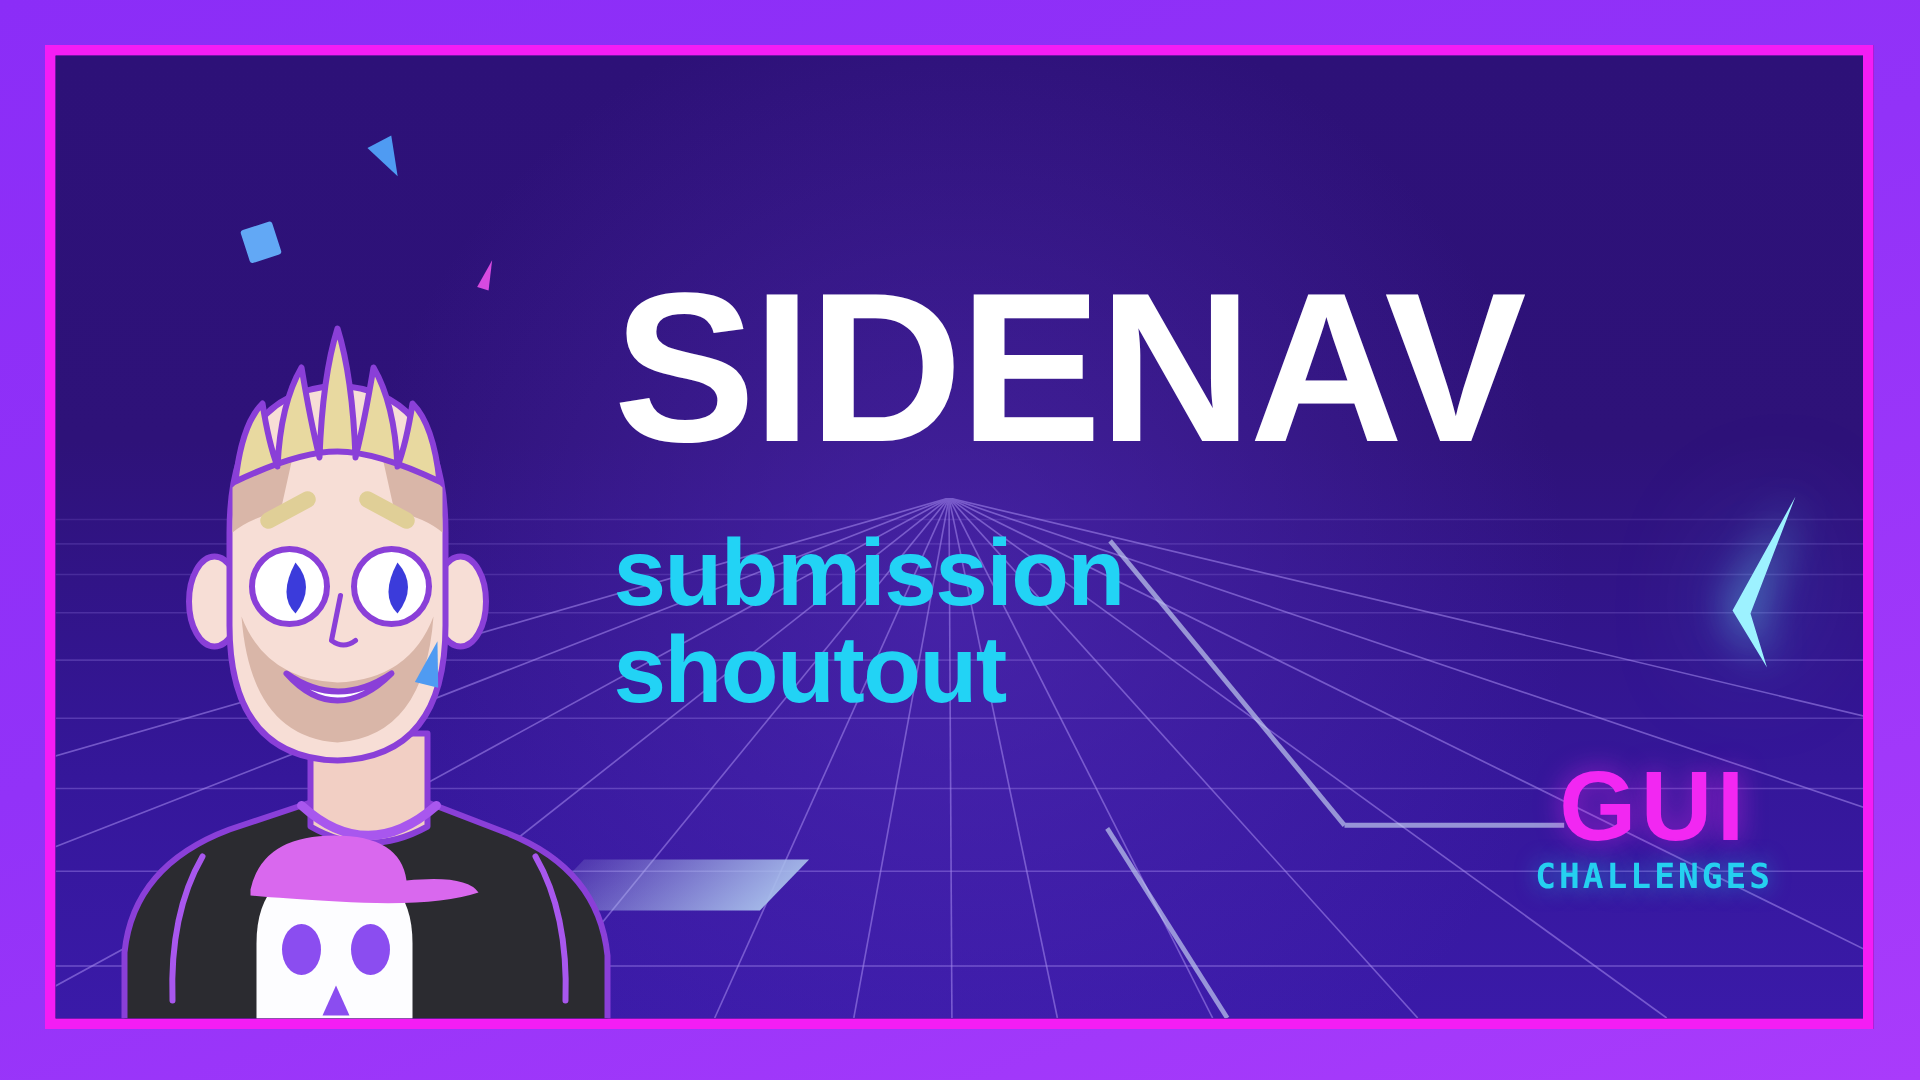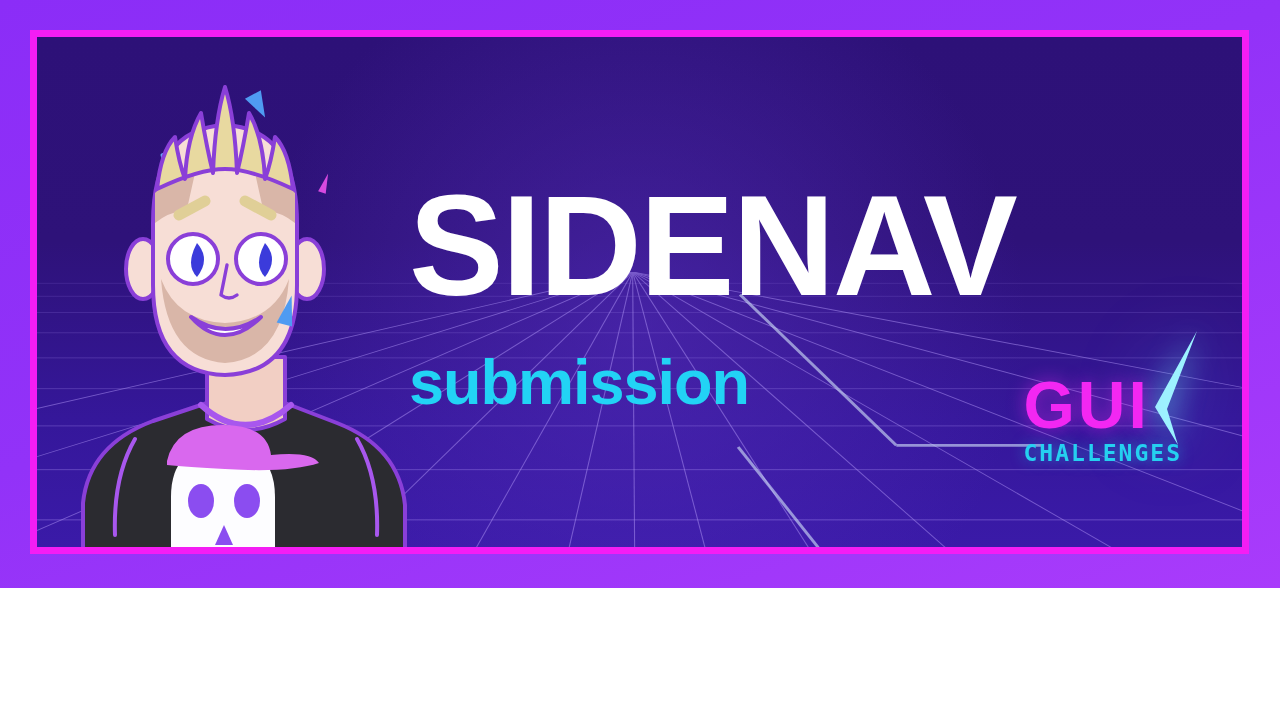--- a/index.html
+++ b/index.html
@@ -2,21 +2,21 @@
 <html><head>
 <meta charset="utf-8">
 <style>
   * { margin:0; padding:0; box-sizing:border-box; }
   html, body {
     width:1280px; height:720px; overflow:hidden;
     font-family:"Liberation Sans", sans-serif;
   }
   
   #thumbnail {
-    position:relative; width:1280px; height:588px;
+    position:relative; width:1280px; height:720px;
     background:linear-gradient(160deg,#8b2df7 0%,#9232f8 45%,#a93bfb 100%);
   }
   
   #frame {
     position:absolute; left:30px; top:30px; right:31px; bottom:34px;
     border:7px solid #f41df4;
     background:#2c1177;
     overflow:hidden;
   }
   
@@ -67,21 +67,21 @@
   #title-block { position:absolute; left:372px; top:142px; }
   #page-title {
     font-size:142px; font-weight:700; color:#ffffff;
     letter-spacing:-2px; line-height:.95; white-space:nowrap;
   }
   #subtitle {
     margin-top:36px; font-size:63px; font-weight:700; color:#22d3f5;
     line-height:1.04; letter-spacing:-1px;
   }
   
-  #brand-logo { position:absolute; right:60px; bottom:82px; text-align:left; }
+  #brand-logo { position:absolute; right:60px; bottom:82px; text-align:center; }
   #brand-gui {
     font-size:66px; font-weight:700; color:#f227f2;
     letter-spacing:3px; line-height:1;
     text-shadow:0 0 18px rgba(242,39,242,.55);
   }
   #brand-challenges {
     margin-top:4px; font-size:23px; font-weight:700; color:#25d0f0;
     letter-spacing:2px; line-height:1;
     font-family:"DejaVu Sans Mono", monospace;
     text-shadow:0 0 14px rgba(37,208,240,.55);
@@ -198,20 +198,21 @@
             </g>
           </g>
         </svg>
         <div class="confetti" id="confetti-triangle-hair"></div>
       </div>
 
       <div id="title-block">
         <div id="page-title">SIDENAV</div>
         <div id="subtitle">
           <div>submission</div>
+          <div>shoutout</div>
         </div>
       </div>
 
       <div id="brand-logo">
         <div id="brand-gui">GUI</div>
         <div id="brand-challenges">CHALLENGES</div>
       </div>
 
     </div>
   </div>

